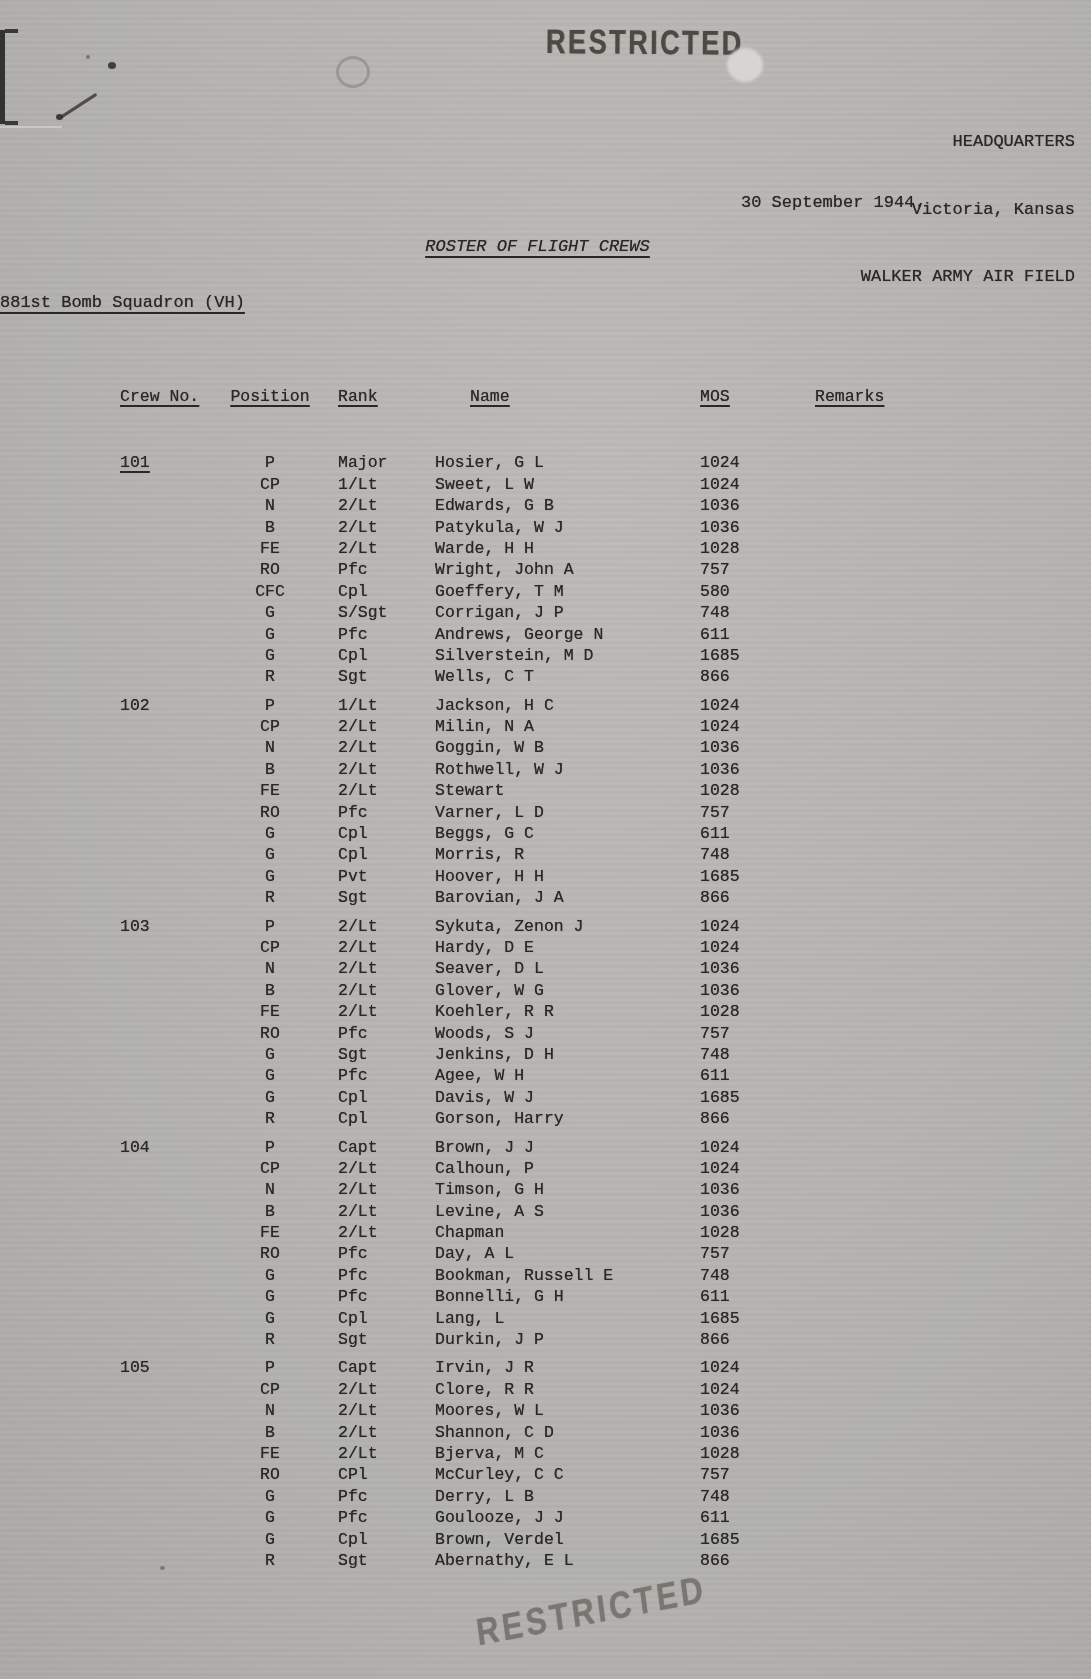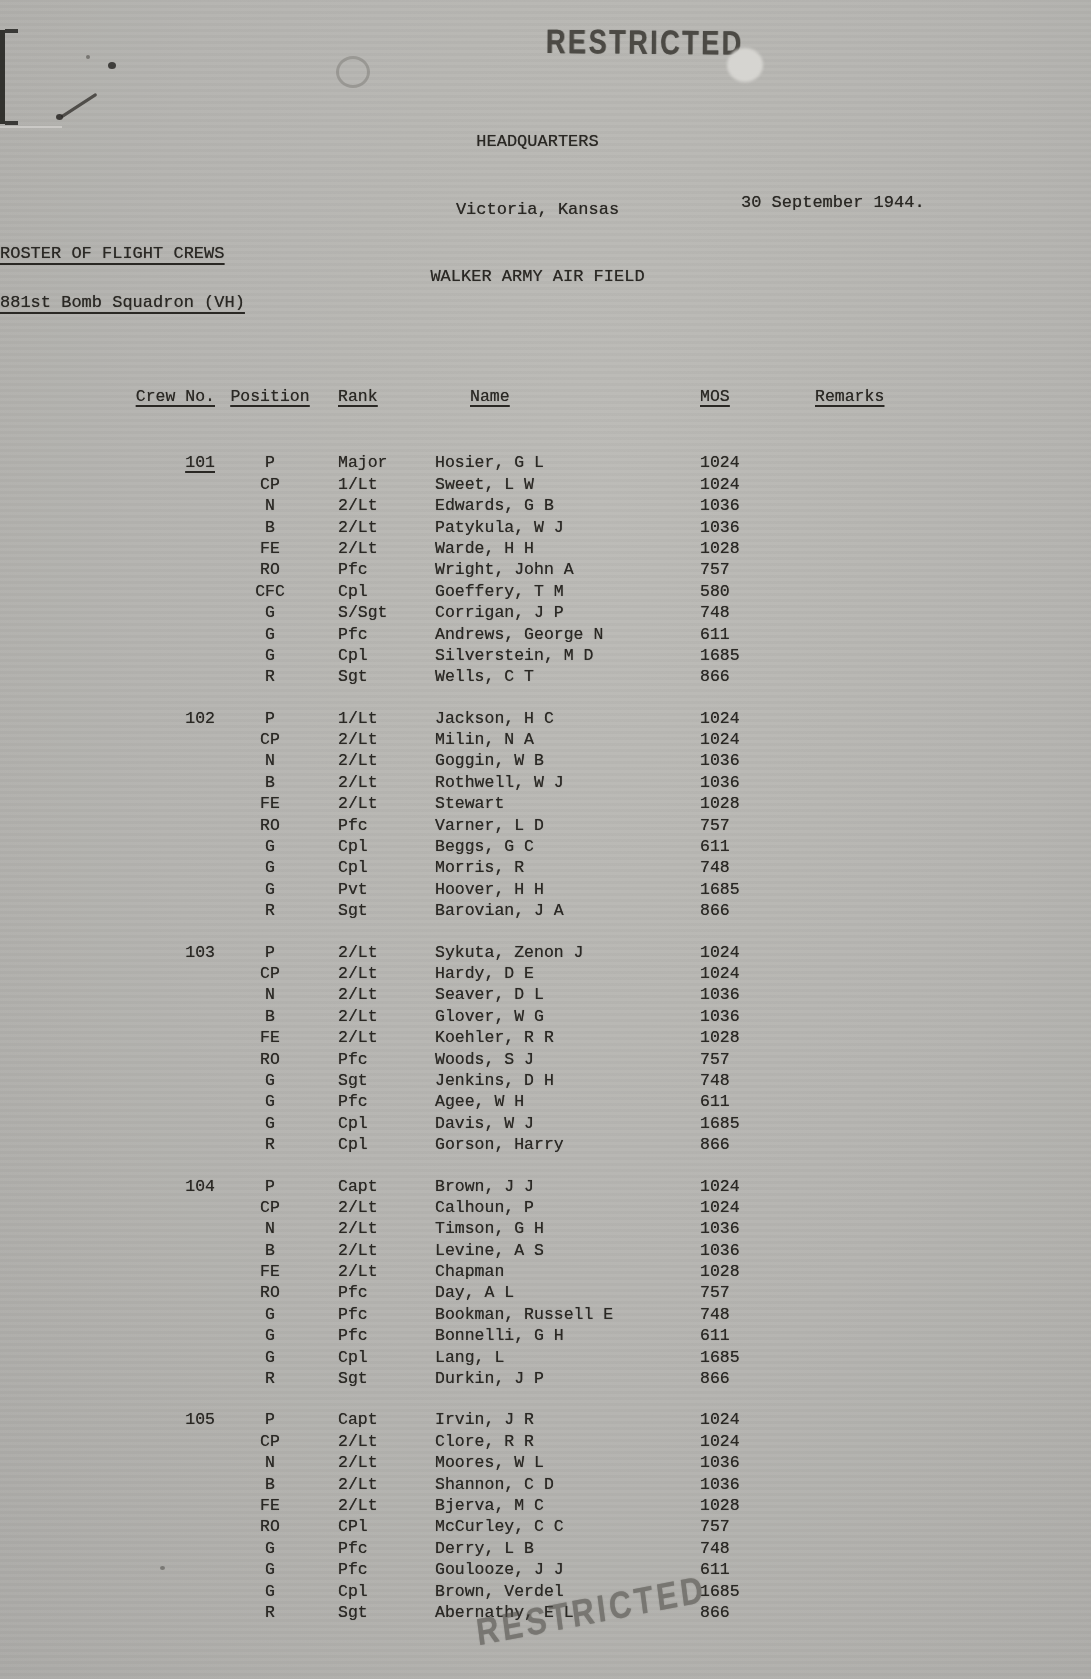--- a/index.html
+++ b/index.html
@@ -38,48 +38,48 @@
     text-shadow:1px 0 0 rgba(61,59,54,0.35), 0 0 1px rgba(61,59,54,0.5);
   }
   .stamp-bottom{
     left:474px;top:1612px;
     font-size:38px;letter-spacing:4px;
     color:#4a4843;opacity:0.55;
     transform:scaleX(0.82) rotate(-9deg);
     text-shadow:0 0 1.5px rgba(74,72,67,0.6);
   }
   
-  .hq-block{position:absolute;left:0;top:86px;width:1075px;text-align:center;}
+  .hq-block{position:absolute;left:0;top:86px;width:1075px;text-align:right;}
   .date-line{position:absolute;left:741px;top:192px;}
   .doc-title{
-    position:absolute;left:0;top:243px;width:1075px;
-    text-decoration:underline;text-decoration-thickness:2px;text-underline-offset:5px;
+    position:absolute;left:0;top:236px;width:1075px;text-align:center;
+    text-decoration:underline;text-decoration-thickness:2px;text-underline-offset:5px;font-style:italic;
   }
   .squadron-subtitle{
     position:absolute;left:0;top:292px;width:1075px;text-align:left;
     text-decoration:underline;text-decoration-thickness:2px;text-underline-offset:5px;
   }
   
   .roster{position:absolute;left:120px;top:341px;width:780px;}
   .trow{display:flex;height:21.4px;line-height:21.4px;font-size:16.5px;}
   .cell{white-space:pre;overflow:visible;}
-  .c-crew{width:95px;text-align:right;}
+  .c-crew{width:95px;text-align:left;}
   .c-pos {width:110px;text-align:center;}
   .c-rank{width:105px;padding-left:13px;box-sizing:border-box;}
   .c-name{width:260px;padding-left:5px;box-sizing:border-box;}
   .c-mos {width:70px;padding-left:10px;box-sizing:border-box;}
   .c-rem {width:140px;padding-left:10px;box-sizing:border-box;}
   .thead .cell{
     text-decoration:underline;text-decoration-thickness:2px;text-underline-offset:4px;
   }
   .thead .c-name{padding-left:40px;}
   .thead .c-mos{padding-left:10px;}
   .thead .c-rem{padding-left:55px;}
   .u-num{text-decoration:underline;text-decoration-thickness:2px;text-underline-offset:4px;}
-  .crew-group + .crew-group{margin-top:20px;}
+  .crew-group + .crew-group{margin-top:7px;}
   
   .bracket-mark{
     position:absolute;left:0;top:30px;width:15px;height:94px;
     border-left:5px solid rgba(28,28,25,0.85);
   }
   .bracket-mark::before,.bracket-mark::after{
     content:'';position:absolute;left:0;width:13px;height:4px;background:rgba(28,28,25,0.8);
   }
   .bracket-mark::before{top:-1px;}
   .bracket-mark::after{bottom:-1px;}

